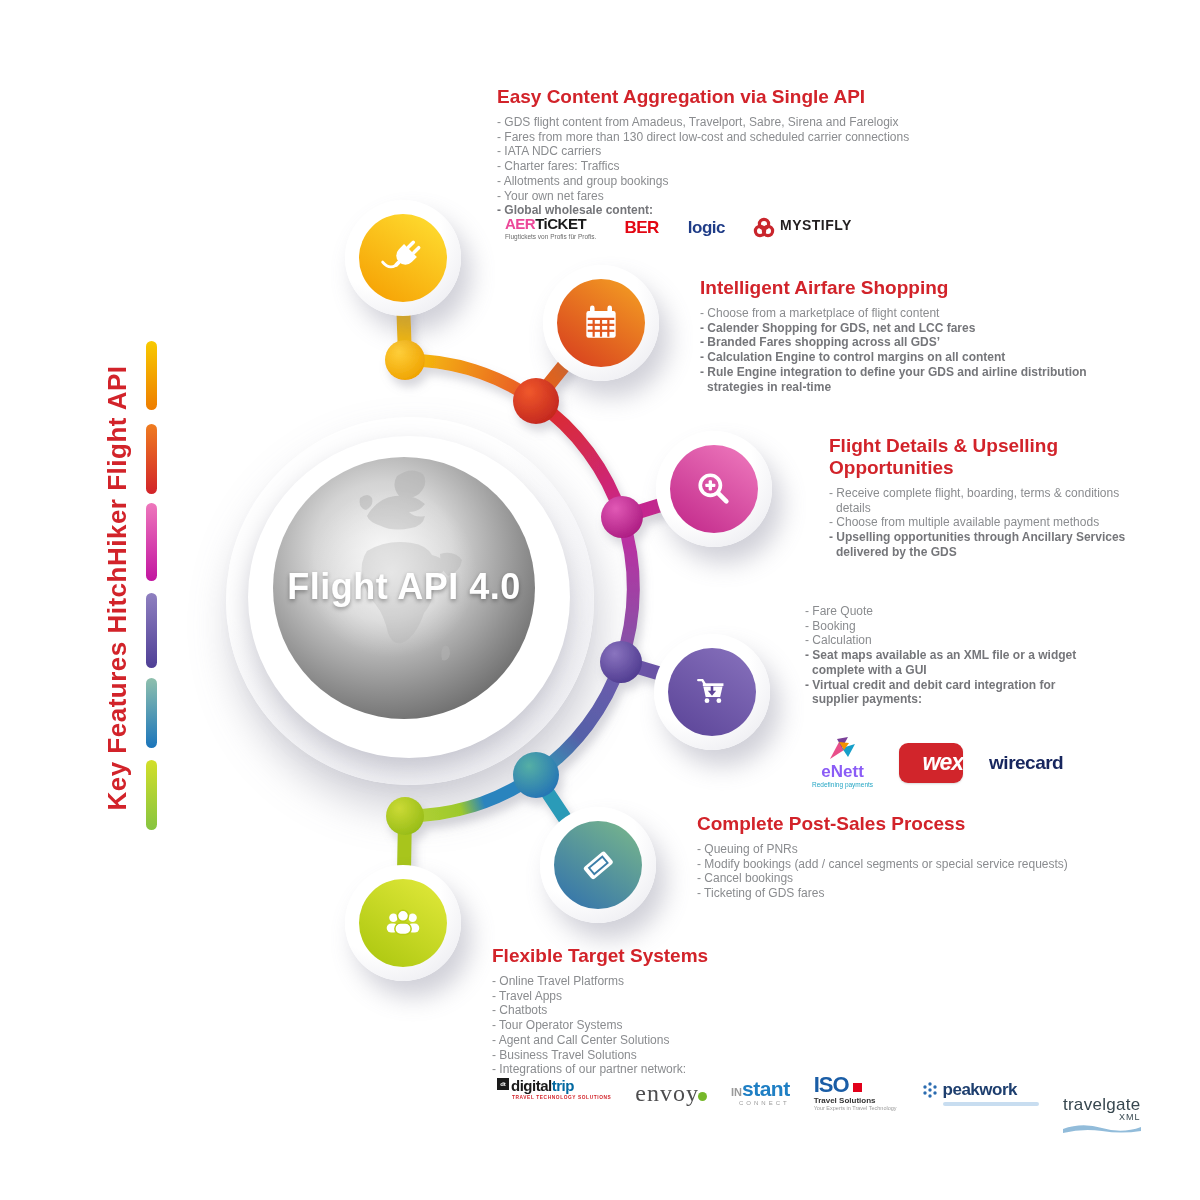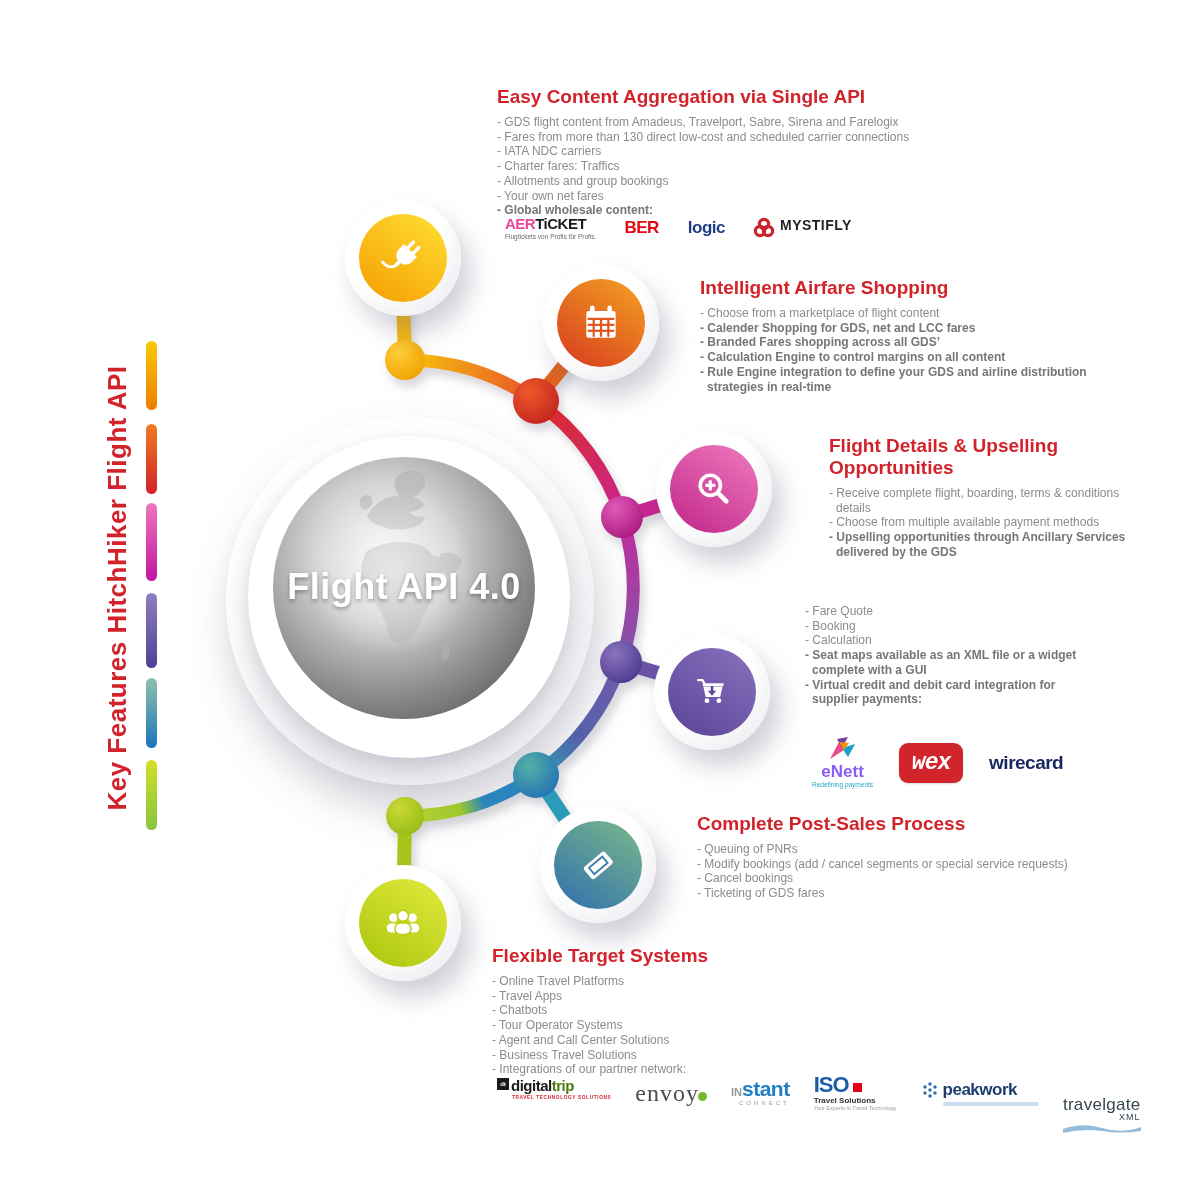--- a/index.html
+++ b/index.html
@@ -55,29 +55,29 @@
   .aer .tag{font-size:6.5px;color:#6b6b6b;margin-top:1px;}
   .ber{font-size:17px;font-weight:900;letter-spacing:-.5px;}
   .ber .red{color:#e30613;} .ber .navy{color:#1f3c87;margin-left:29px;}
   .myst{display:flex;align-items:flex-start;gap:5px;}
   .myst .nm{font-size:14px;font-weight:900;color:#231f20;letter-spacing:.5px;}
 
   .enett{text-align:center;}
   .enett .nm{font-size:17px;font-weight:bold;color:#8b5cf6;line-height:1;}
   .enett .tag{font-size:6.5px;color:#25a6c4;margin-top:1px;}
   .wexbox{width:64px;height:40px;background:#d1252b;border-radius:9px;display:flex;
-          align-items:center;justify-content:center;box-shadow:0 1px 2px rgba(0,0,0,.15);font-family:Liberation Mono, monospace;}
+          align-items:center;justify-content:flex-end;box-shadow:0 1px 2px rgba(0,0,0,.15);}
   .wexbox .nm{color:#fff;font-size:23px;font-weight:900;font-style:italic;letter-spacing:-1px;}
   .wire .nm{font-size:19px;font-weight:bold;color:#17265e;letter-spacing:-.5px;}
 
   .dtrip{line-height:1;}
   .dtrip .sq{display:inline-block;width:12px;height:12px;background:#1a1a1a;color:#fff;
      font-size:6px;font-weight:bold;text-align:center;line-height:12px;vertical-align:top;margin-right:2px;}
   .dtrip .p1{font-size:15px;font-weight:900;color:#1a1a1a;letter-spacing:-.5px;}
-  .dtrip .p2{font-size:15px;font-weight:900;color:#4d7c0f;letter-spacing:-.5px;}
+  .dtrip .p2{font-size:15px;font-weight:900;color:#0369a1;letter-spacing:-.5px;}
   .dtrip .tag{font-size:4.8px;color:#d2232a;font-weight:bold;letter-spacing:.6px;margin-top:2px;margin-left:15px;}
   .envoy{font-family:"Liberation Serif", serif;font-size:24px;color:#4d4d4f;letter-spacing:1px;}
   .envoy .dot{display:inline-block;width:9px;height:9px;border-radius:50%;background:#76b82a;margin-left:-1px;}
   .instant{line-height:1;}
   .instant .p1{font-size:11px;font-weight:bold;color:#9a9a9a;}
   .instant .p2{font-size:21px;font-weight:bold;color:#1f7fc4;letter-spacing:-.5px;}
   .instant .sub{font-size:6px;color:#9a9a9a;letter-spacing:3px;text-align:right;margin-top:1px;}
   .iso{line-height:1;}
   .iso .nm{font-size:22px;font-weight:700;color:#1a5da6;letter-spacing:-1px;}
   .iso .sq{display:inline-block;width:9px;height:9px;background:#e2001a;margin-left:4px;}

